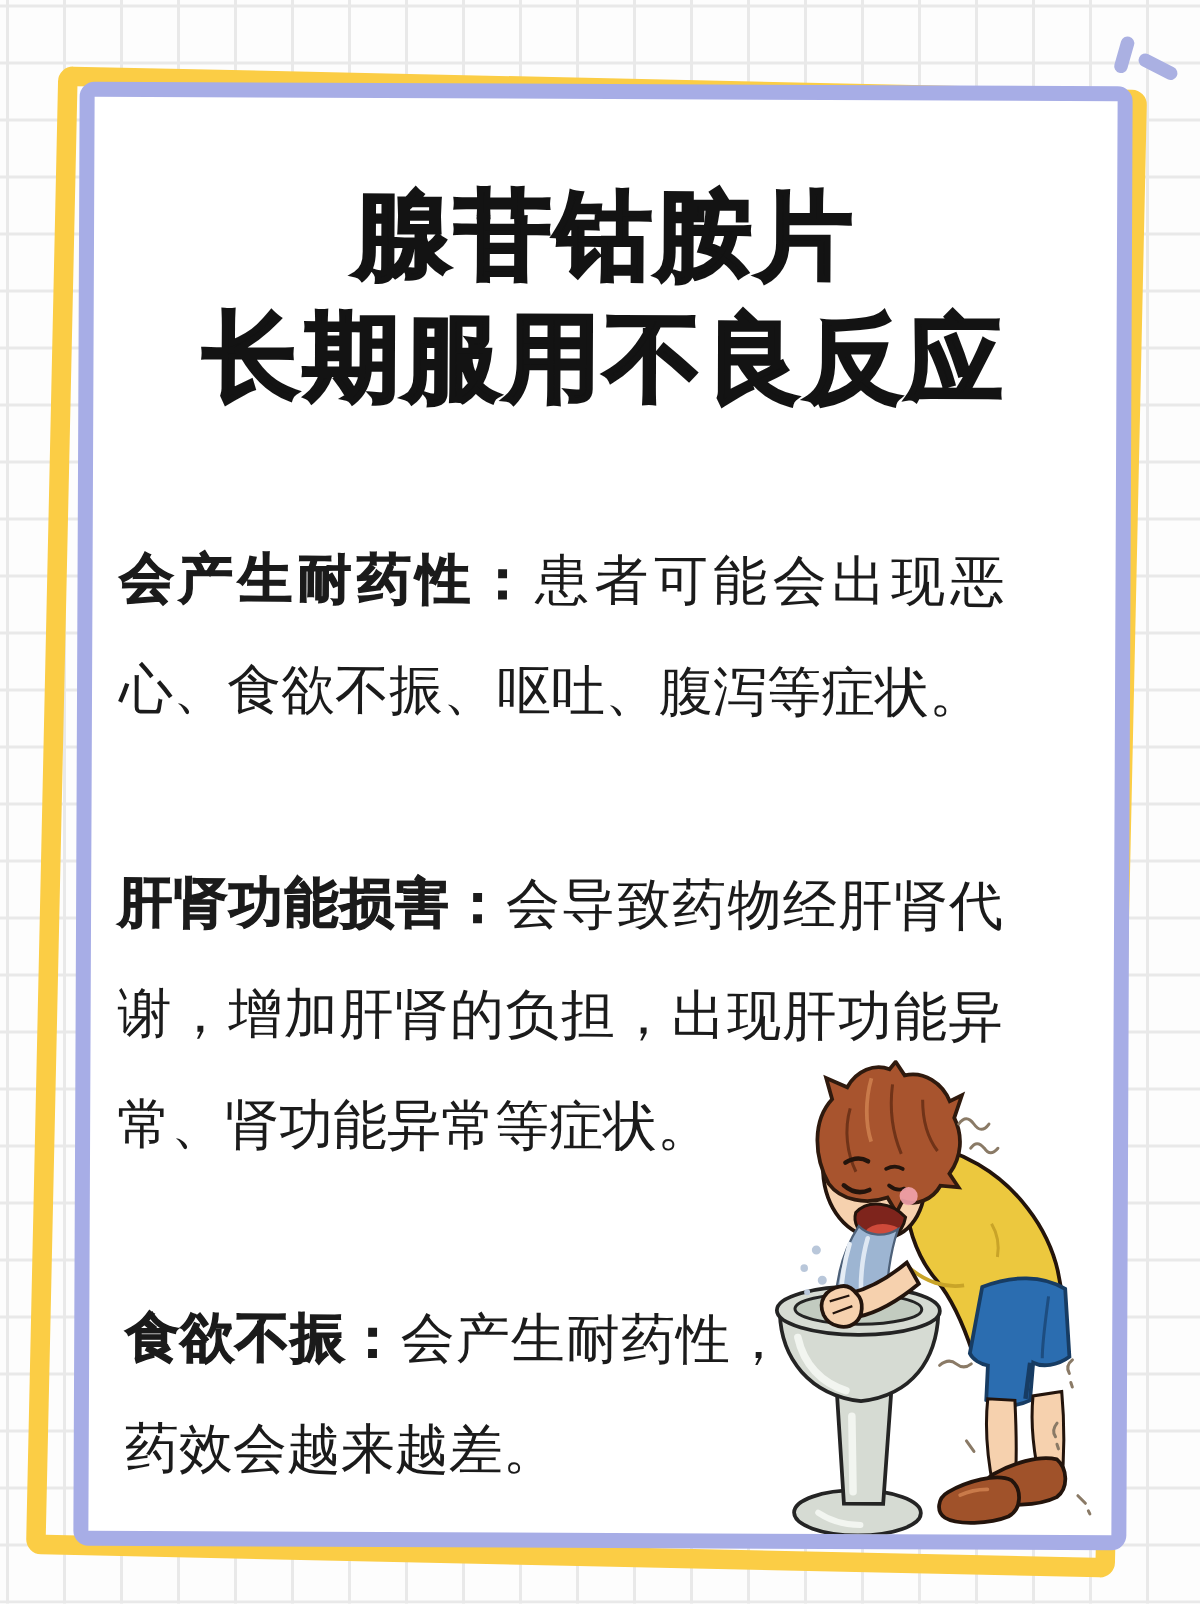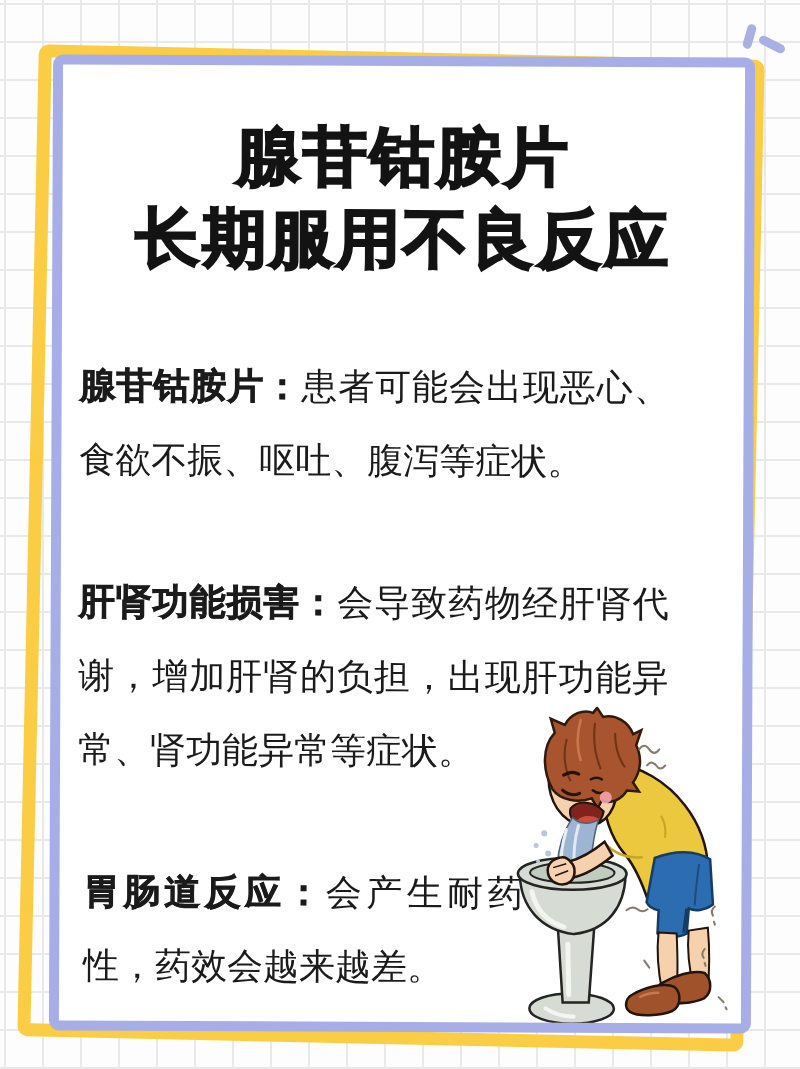--- a/index.html
+++ b/index.html
@@ -78,27 +78,27 @@
 <div class="frame">
   <div class="frame-inner">
 
     <div class="title">
       <div>腺苷钴胺片</div>
       <div>长期服用不良反应</div>
     </div>
 
     <div class="sections">
       <div class="section">
-        <span class="lead">腺苷钴胺片：</span><span>患者可能会出现恶心、食欲不振、呕吐、腹泻等症状。</span>
+        <span class="lead">会产生耐药性：</span><span>患者可能会出现恶心、食欲不振、呕吐、腹泻等症状。</span>
       </div>
       <div class="section">
         <span class="lead">肝肾功能损害：</span><span>会导致药物经肝肾代谢，增加肝肾的负担，出现肝功能异常、肾功能异常等症状。</span>
       </div>
       <div class="section narrow">
-        <span class="lead">胃肠道反应：</span><span>会产生耐药性，药效会越来越差。</span>
+        <span class="lead">食欲不振：</span><span>会产生耐药性，药效会越来越差。</span>
       </div>
     </div>
 
     <svg class="illustration" viewBox="0 0 236 330" xmlns="http://www.w3.org/2000/svg" aria-label="boy-vomiting-into-sink">
 
       <ellipse cx="64" cy="300" rx="42" ry="15" fill="#d6dbd3" stroke="#242424" stroke-width="2.5"></ellipse>
       <path d="M50,220 L55,294 L81,294 L86,220 Z" fill="#d6dbd3" stroke="#242424" stroke-width="2.5"></path>
       <path d="M60,236 L61,286" stroke="#f2f5f0" stroke-width="5" fill="none" stroke-linecap="round"></path>
       <path d="M38,300 q12,8 28,8" stroke="#f2f5f0" stroke-width="4" fill="none" stroke-linecap="round"></path>
 

